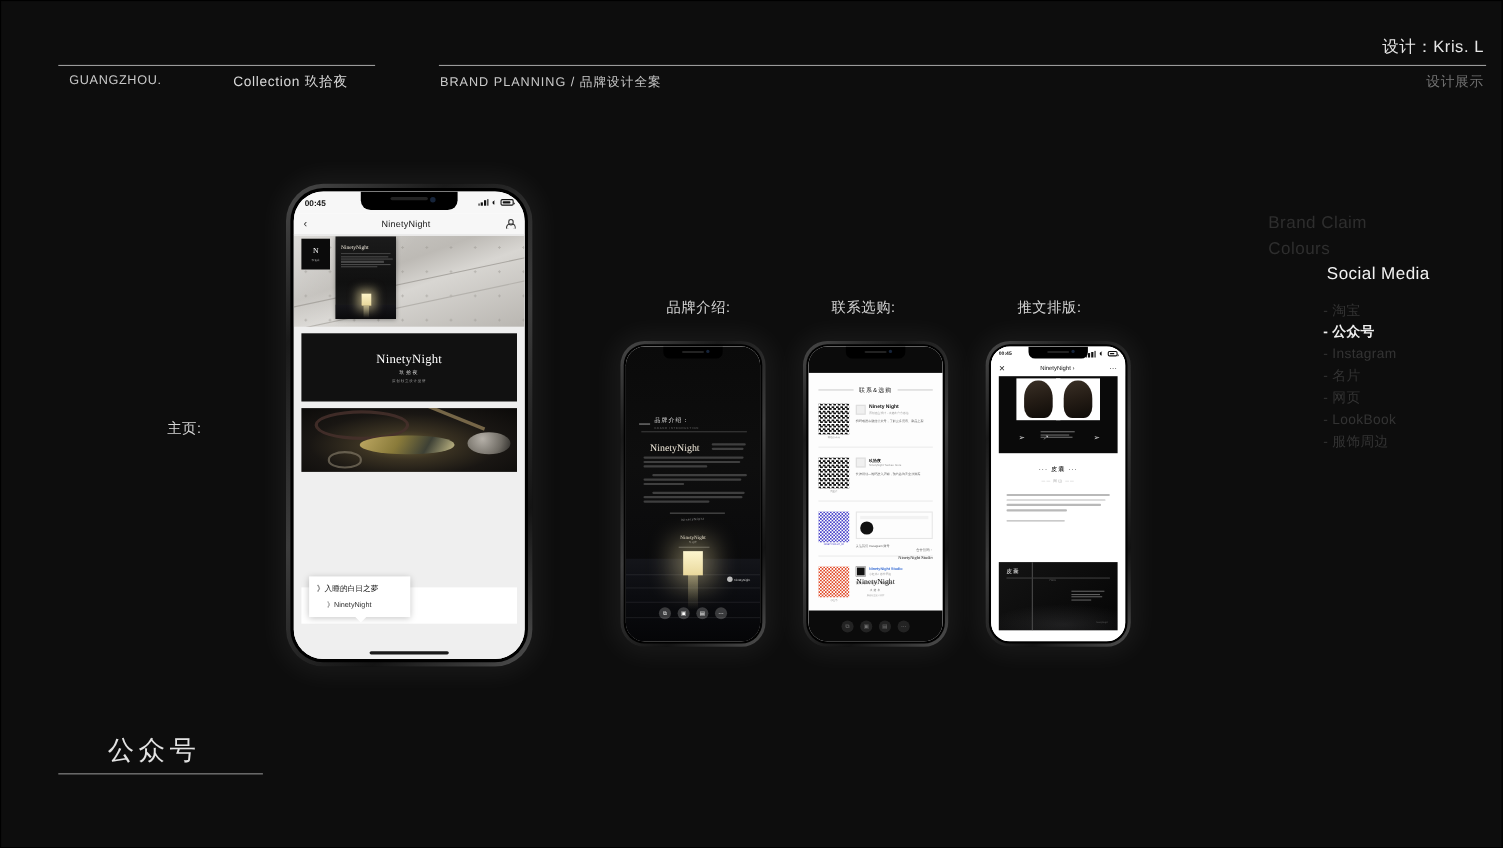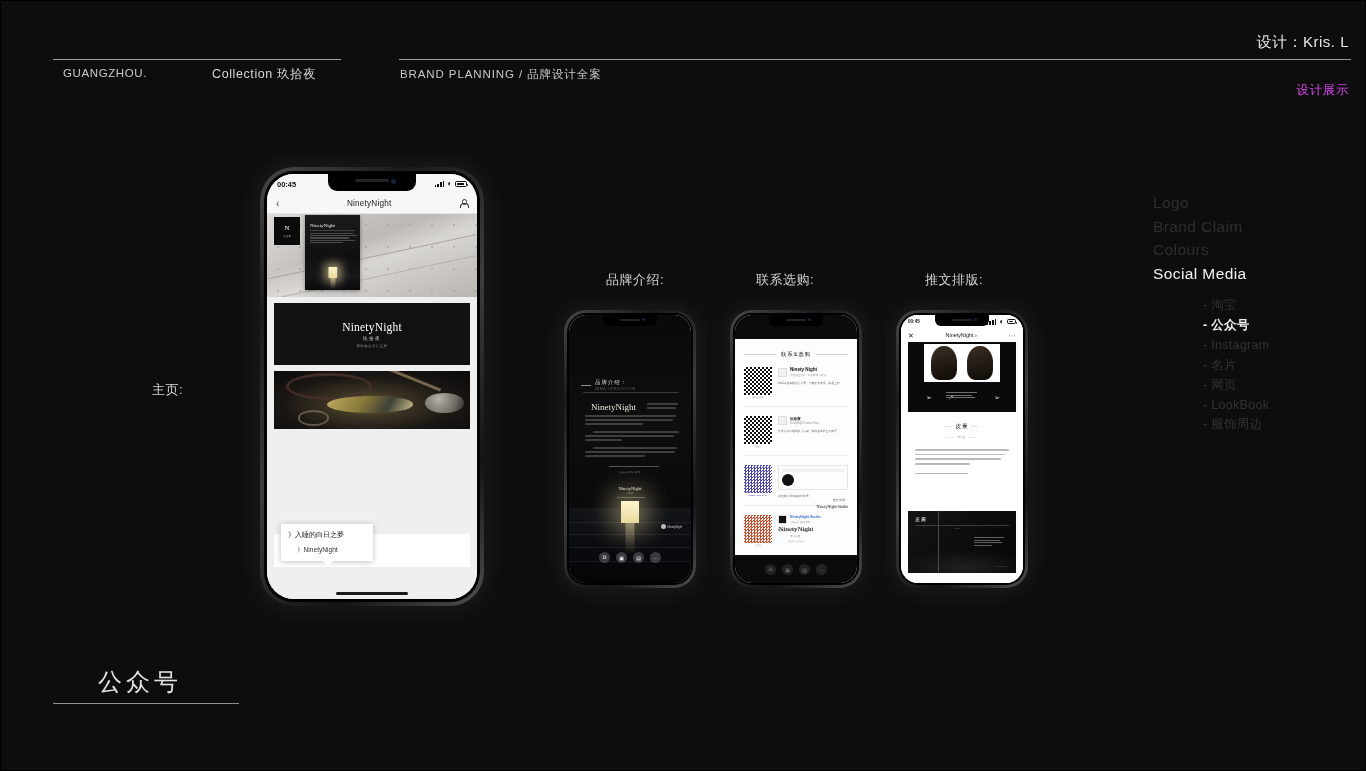--- a/index.html
+++ b/index.html
@@ -27,29 +27,29 @@
     letter-spacing: 0.6px;
     white-space: nowrap;
   }
   #hdr-rule-left  { left: 52px;  top: 58px; width: 288px; }
   #hdr-rule-right { left: 398px; top: 58px; width: 952px; }
 
   #hdr-city    { left: 62px;  top: 66px; }
   #hdr-brand   { left: 211px; top: 65px; font-size: 12.5px; color: #d8d8d8; }
   #hdr-section { left: 399px; top: 66px; letter-spacing: 0.9px; }
   #hdr-design  { right: 16px; top: 32px; font-size: 15px; color: #e6e6e6; letter-spacing: 0.5px;}
-  #hdr-show    { right: 16px; top: 65px; font-size: 12.5px; color: #d946ef; margin-top: 16px; }
+  #hdr-show    { right: 16px; top: 65px; font-size: 12.5px; color: #737373; }
 
   
   #sidebar { position: absolute; left: 1152px; top: 190px; width: 200px; }
   .nav-top {
     font-size: 15.5px; line-height: 23.5px; letter-spacing: 0.4px;
     color: #2e2e2e; white-space: nowrap;
   }
-  .nav-top.active { color: #f2f2f2; }
+  .nav-top.active { color: #f2f2f2; text-align: center; }
   .nav-sub {
     font-size: 12.5px; line-height: 19.9px; letter-spacing: .3px;
     color: #333333; padding-left: 50px; white-space: nowrap;
   }
   .nav-sub.active { color: #f0f0f0; font-weight: bold; }
   .nav-gap { height: 11px; }
   #nav-extend { margin-top: 11px; font-size: 15.5px; color: #2e2e2e; line-height: 24px;}
 
   
   .sec-label {
@@ -339,21 +339,20 @@
   <div id="hdr-rule-left" class="hdr-rule"></div>
   <div id="hdr-rule-right" class="hdr-rule"></div>
 
   <div id="hdr-city" class="hdr-text">GUANGZHOU.</div>
   <div id="hdr-brand" class="hdr-text">Collection 玖拾夜</div>
   <div id="hdr-section" class="hdr-text">BRAND  PLANNING  /  品牌设计全案</div>
   <div id="hdr-design" class="hdr-text">设计：Kris. L</div>
   <div id="hdr-show" class="hdr-text">设计展示</div>
 
   <div id="sidebar">
-    <div class="nav-top">Logo</div>
     <div class="nav-top">Brand Claim</div>
     <div class="nav-top">Colours</div>
     <div class="nav-top active">Social Media</div>
     <div class="nav-gap"></div>
     <div class="nav-sub">- 淘宝</div>
     <div class="nav-sub active">- 公众号</div>
     <div class="nav-sub">- Instagram</div>
     <div class="nav-sub">- 名片</div>
     <div class="nav-sub">- 网页</div>
     <div class="nav-sub">- LookBook</div>

